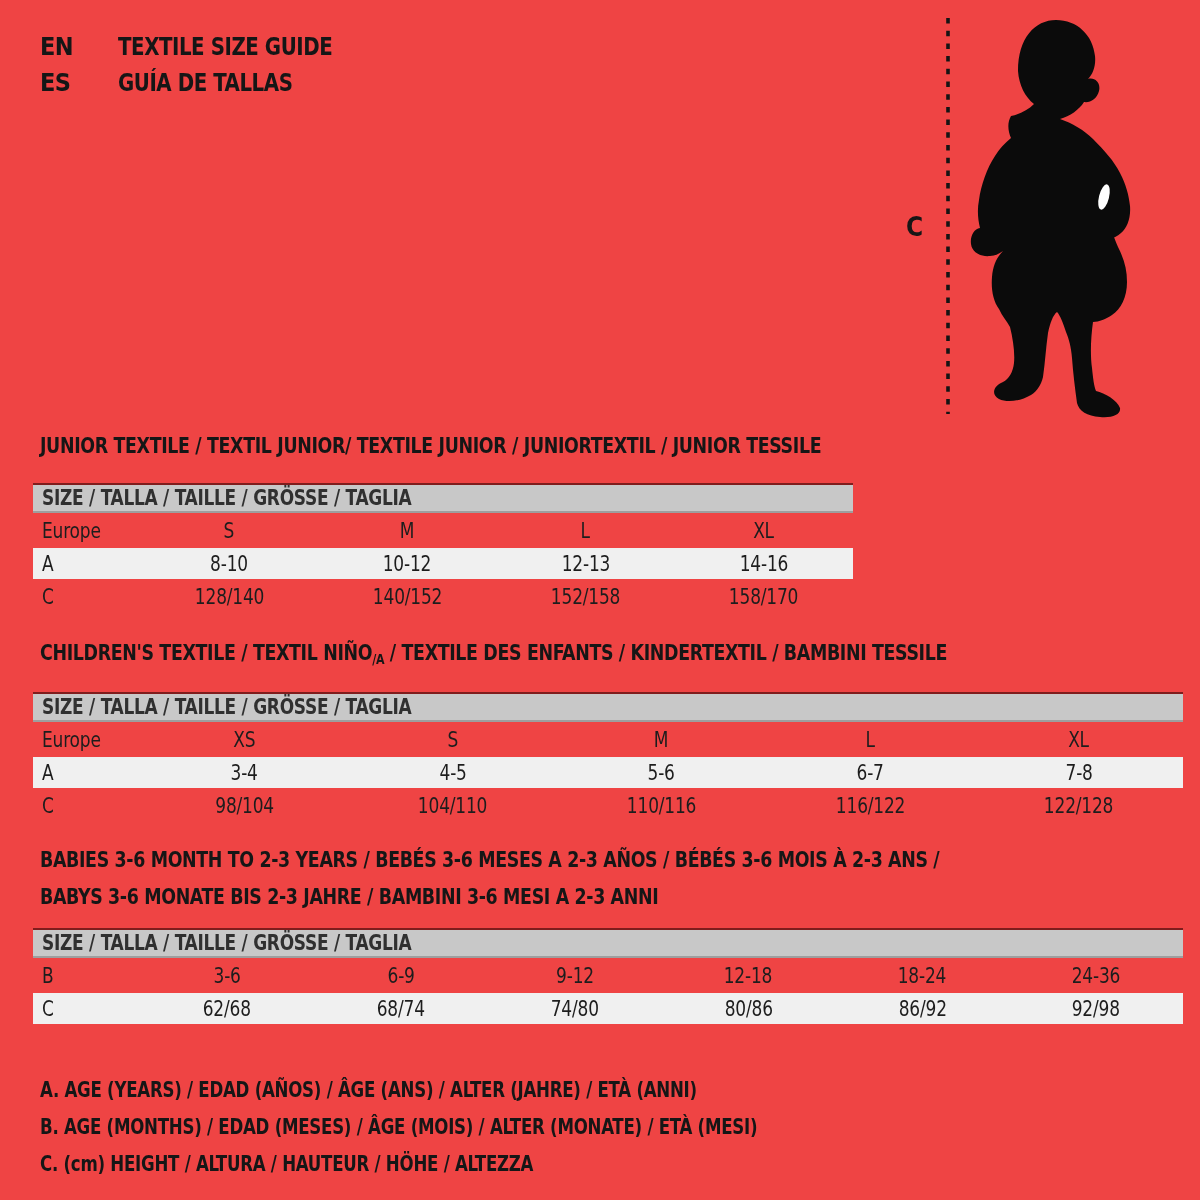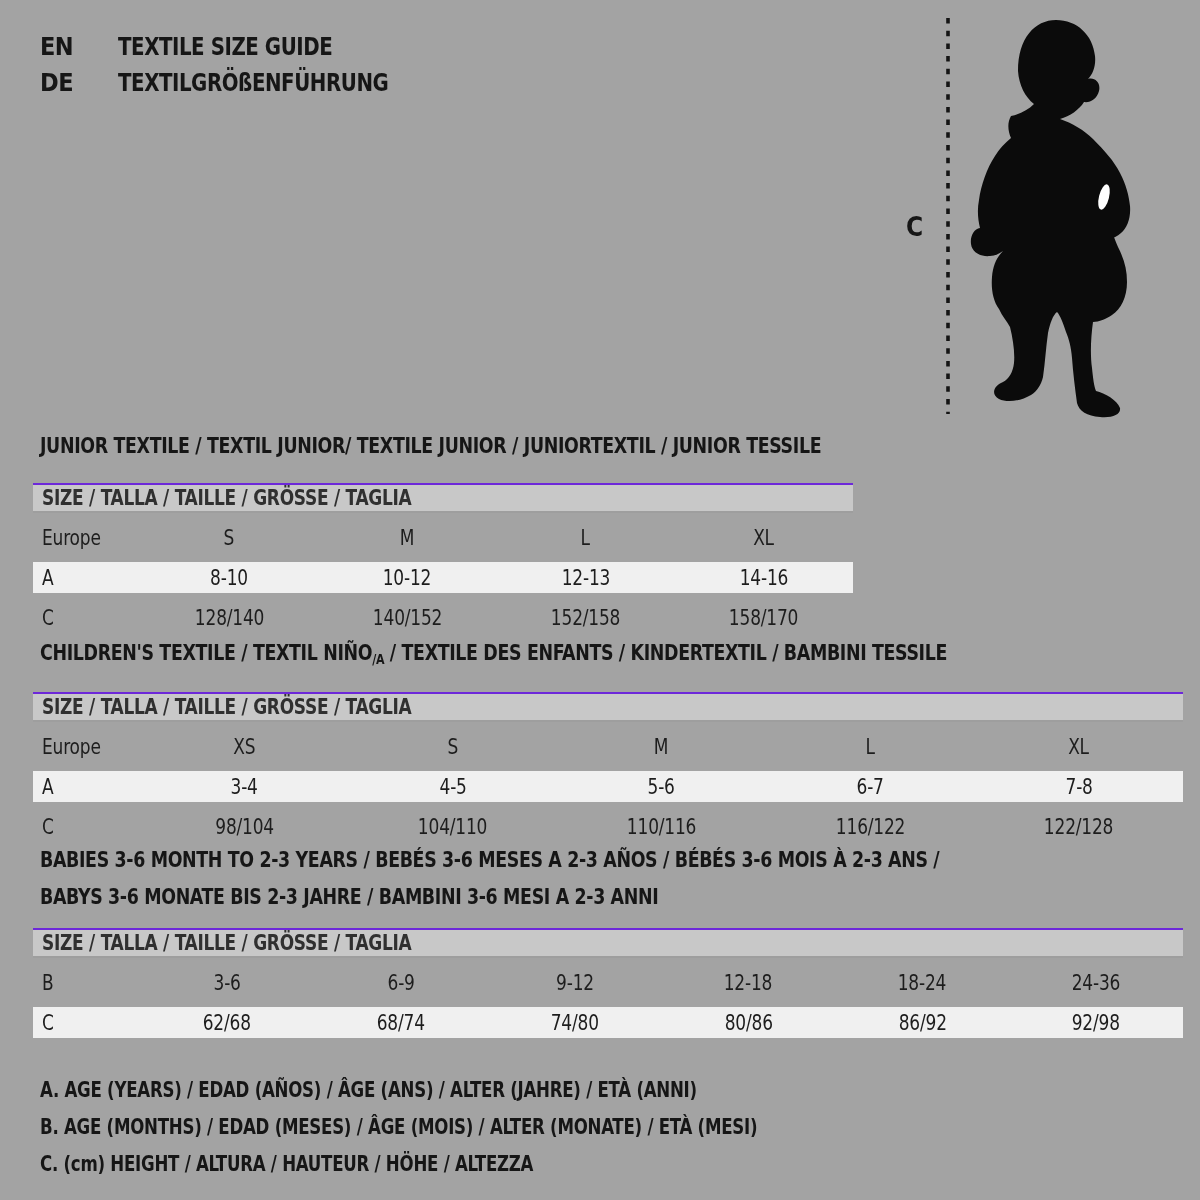--- a/index.html
+++ b/index.html
@@ -1,41 +1,41 @@
 <!DOCTYPE html>
 <html><head>
 <meta charset="utf-8">
 <style>
   html,body{margin:0;padding:0;background:#ffffff;}
   .page{
-    position:relative;width:1200px;height:1200px;background:#a3a3a3;overflow:hidden;
+    position:relative;width:1200px;height:1200px;background:#ef4444;overflow:hidden;
     font-family:"DejaVu Sans","Liberation Sans",sans-serif;
     color:#161616;font-stretch:condensed;
   }
   
   .langs{position:absolute;left:40px;top:28px;}
   .lang-row{display:flex;height:36.6px;align-items:center;}
   .lang-code{width:78px;font-size:25px;font-weight:700;letter-spacing:-.5px;}
   .lang-title{font-size:25px;font-weight:700;letter-spacing:-.5px;white-space:nowrap;
     display:inline-block;transform:scaleX(.88);transform-origin:0 50%;}
   
   .baby-svg{position:absolute;left:963px;top:16px;}
   .dash-svg{position:absolute;left:944px;top:16px;}
   .c-label{position:absolute;left:906px;top:212px;font-size:26px;font-weight:700;}
   
   .sec-title{position:absolute;left:40px;font-size:22px;font-weight:700;letter-spacing:-.4px;
     white-space:nowrap;transform:scaleX(.88);transform-origin:0 50%;}
   .sub-a{font-size:14px;position:relative;top:4px;}
   
   .size-table{position:absolute;left:33px;}
-  .size-bar{height:26px;background:#c8c8c8;border-top:2px solid #6d28d9;border-bottom:2px solid #9e9e9e;
+  .size-bar{height:26px;background:#c8c8c8;border-top:2px solid #7f1d1d;border-bottom:2px solid #9e9e9e;
     display:flex;align-items:center;padding-left:9px;}
   .size-bar span{font-size:21px;font-weight:700;color:#303030;letter-spacing:-.3px;white-space:nowrap;
     display:inline-block;transform:scaleX(.9);transform-origin:0 50%;}
-  .trow{display:grid;height:31px;margin-top:9px;align-items:center;}
+  .trow{display:grid;height:31px;margin-top:2px;align-items:center;}
   .cols4{grid-template-columns:107px 1fr 1fr 1fr 1fr;}
   .cols5{grid-template-columns:107px 1fr 1fr 1fr 1fr 1fr;}
   .cols6{grid-template-columns:107px 1fr 1fr 1fr 1fr 1fr 1fr;}
   .trow.shade{background:#f0f0f0;}
   .trow .lbl{padding-left:9px;text-align:left;}
   .trow .val{text-align:center;}
   .trow .lbl span,.trow .val span{font-size:21px;font-weight:400;letter-spacing:-.2px;color:#1d1d1d;
     display:inline-block;transform:scaleX(.9);}
   .trow .lbl span{transform-origin:0 50%;}
   
@@ -46,22 +46,22 @@
 <body>
 
 <div class="page">
 
   <div class="langs">
     <div class="lang-row">
       <span class="lang-code">EN</span>
       <span class="lang-title">TEXTILE SIZE GUIDE</span>
     </div>
     <div class="lang-row">
-      <span class="lang-code">DE</span>
-      <span class="lang-title">TEXTILGRÖßENFÜHRUNG</span>
+      <span class="lang-code">ES</span>
+      <span class="lang-title">GUÍA DE TALLAS</span>
     </div>
   </div>
 
   <svg class="dash-svg" width="8" height="400" viewBox="0 0 8 400">
     <line x1="4" y1="2" x2="4" y2="398" stroke="#141414" stroke-width="3.6" stroke-dasharray="5.5 7.2"></line>
   </svg>
   <div class="c-label">C</div>
 
   <svg class="baby-svg" width="176" height="404" viewBox="0 0 176 404">
     <path fill="#0b0b0b" d="M 93 4

